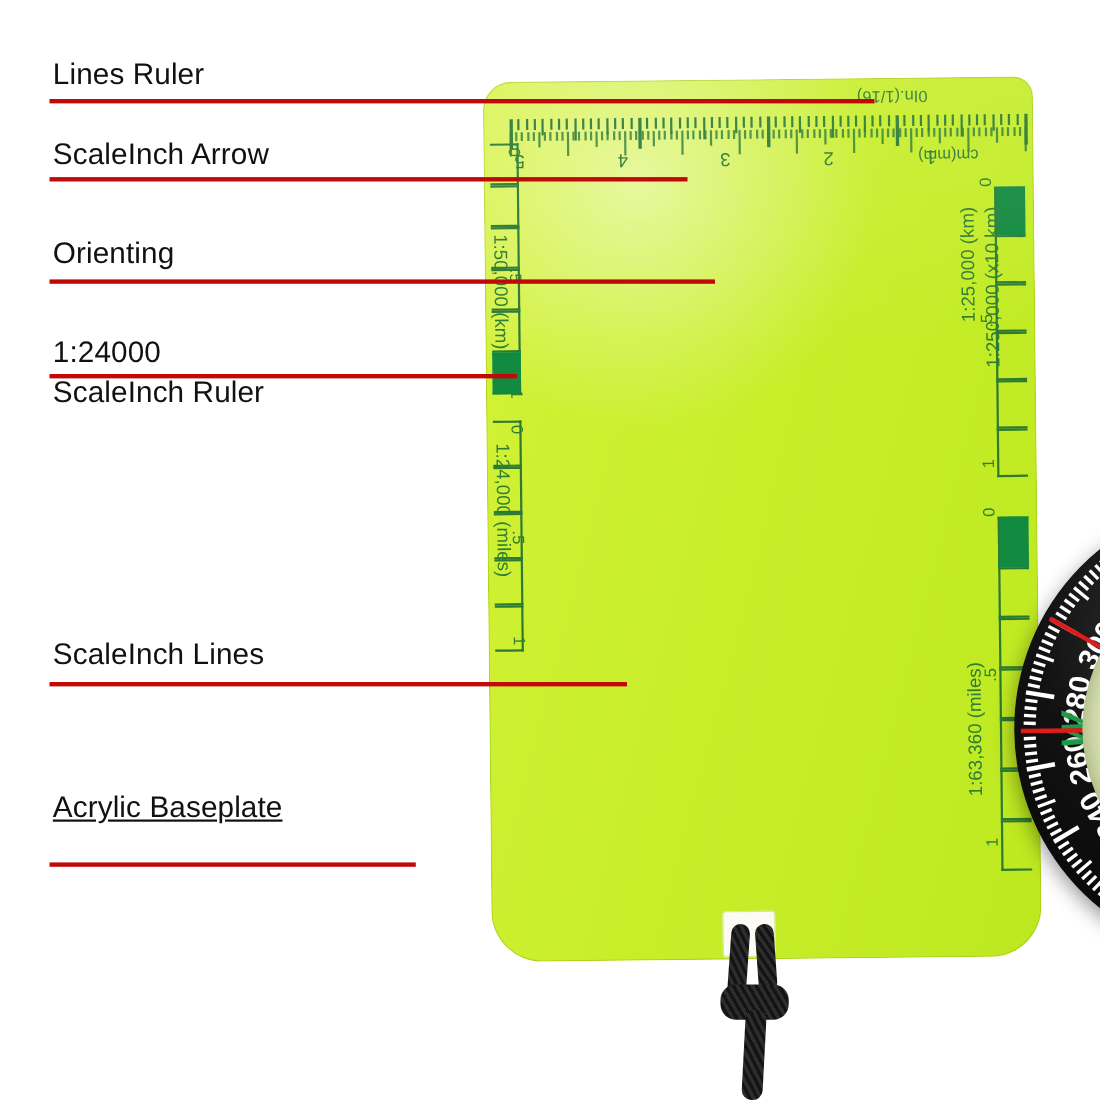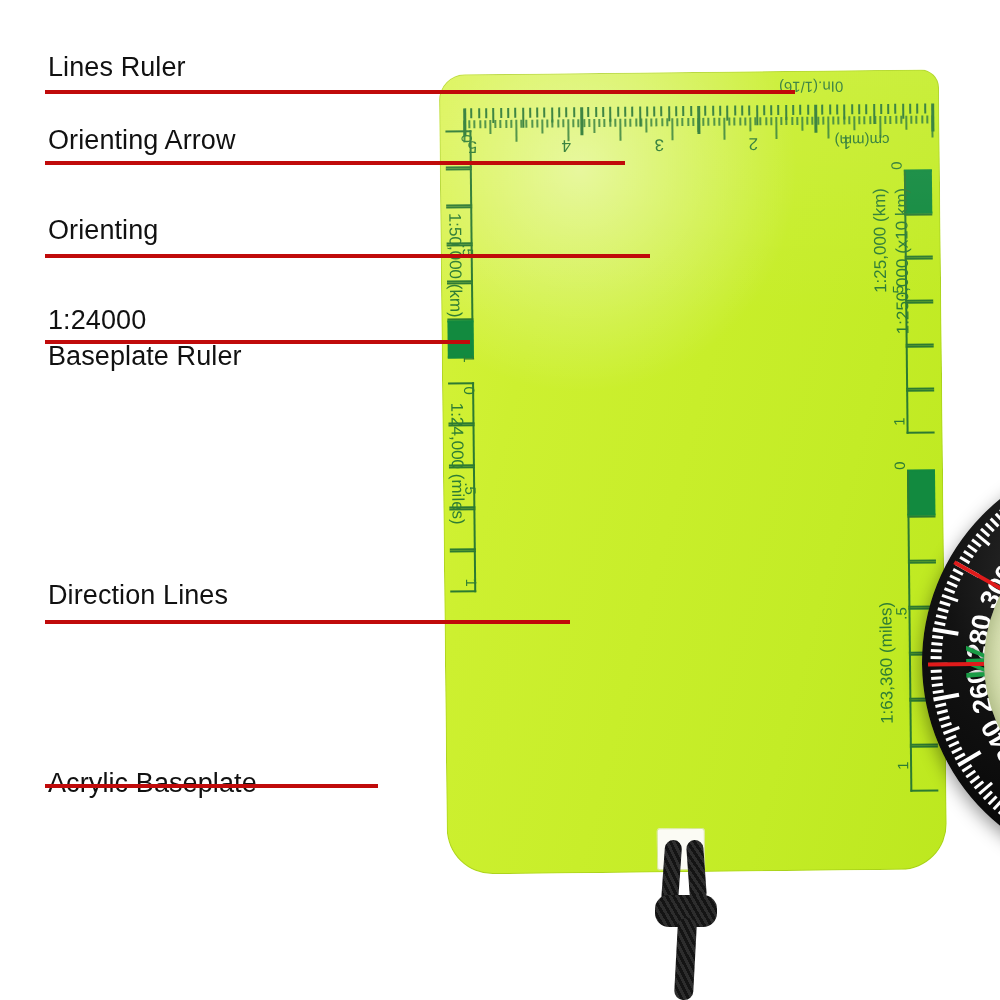--- a/index.html
+++ b/index.html
@@ -465,38 +465,38 @@
   <div class="cord" style="left:688px;top:840px;width:17px;height:62px;transform:rotate(-4deg);"></div>
   <div class="cord" style="left:655px;top:895px;width:62px;height:32px;border-radius:14px;"></div>
   <div class="cord" style="left:676px;top:918px;width:19px;height:82px;transform:rotate(3deg);"></div>
 
   <div class="callout">
     <div class="callout-text" style="left:48px;top:52px;">Lines Ruler</div>
     <div class="leader" style="left:45px;top:90px;width:750px;"></div>
   </div>
 
   <div class="callout">
-    <div class="callout-text" style="left:48px;top:125px;">Orienting Arrow</div>
+    <div class="callout-text" style="left:48px;top:125px;">ScaleInch Arrow</div>
     <div class="leader" style="left:45px;top:161px;width:580px;"></div>
   </div>
 
   <div class="callout">
     <div class="callout-text" style="left:48px;top:215px;">Orienting</div>
     <div class="leader" style="left:45px;top:254px;width:605px;"></div>
   </div>
 
   <div class="callout">
     <div class="callout-text" style="left:48px;top:305px;">1:24000</div>
     <div class="leader" style="left:45px;top:340px;width:425px;"></div>
-    <div class="callout-text" style="left:48px;top:341px;">Baseplate Ruler</div>
+    <div class="callout-text" style="left:48px;top:341px;">ScaleInch Ruler</div>
   </div>
 
   <div class="callout">
-    <div class="callout-text" style="left:48px;top:580px;">Direction Lines</div>
+    <div class="callout-text" style="left:48px;top:580px;">ScaleInch Lines</div>
     <div class="leader" style="left:45px;top:620px;width:525px;"></div>
   </div>
 
   <div class="callout">
-    <div class="callout-text" style="left:48px;top:768px;">Acrylic Baseplate</div>
+    <div class="callout-text" style="left:48px;top:719px;text-decoration:underline;">Acrylic Baseplate</div>
     <div class="leader" style="left:45px;top:784px;width:333px;"></div>
   </div>
 
 </div>
 
 </body></html>

